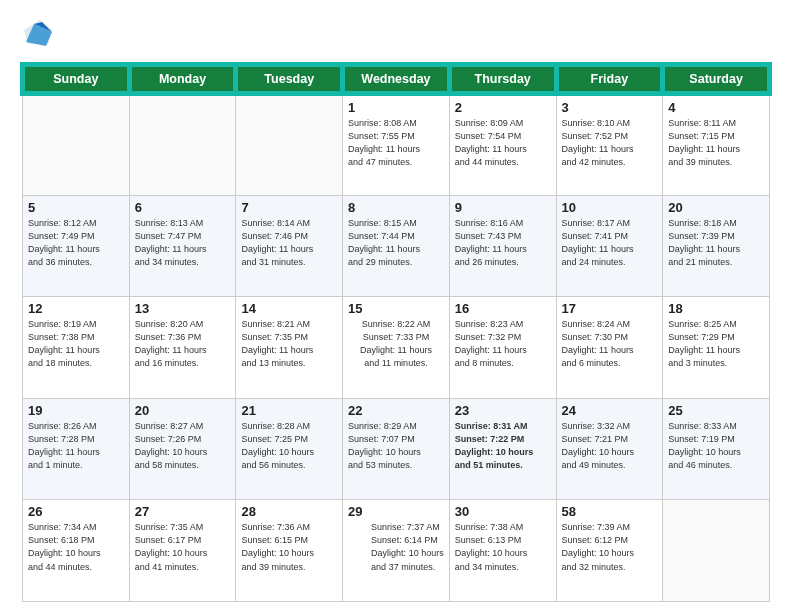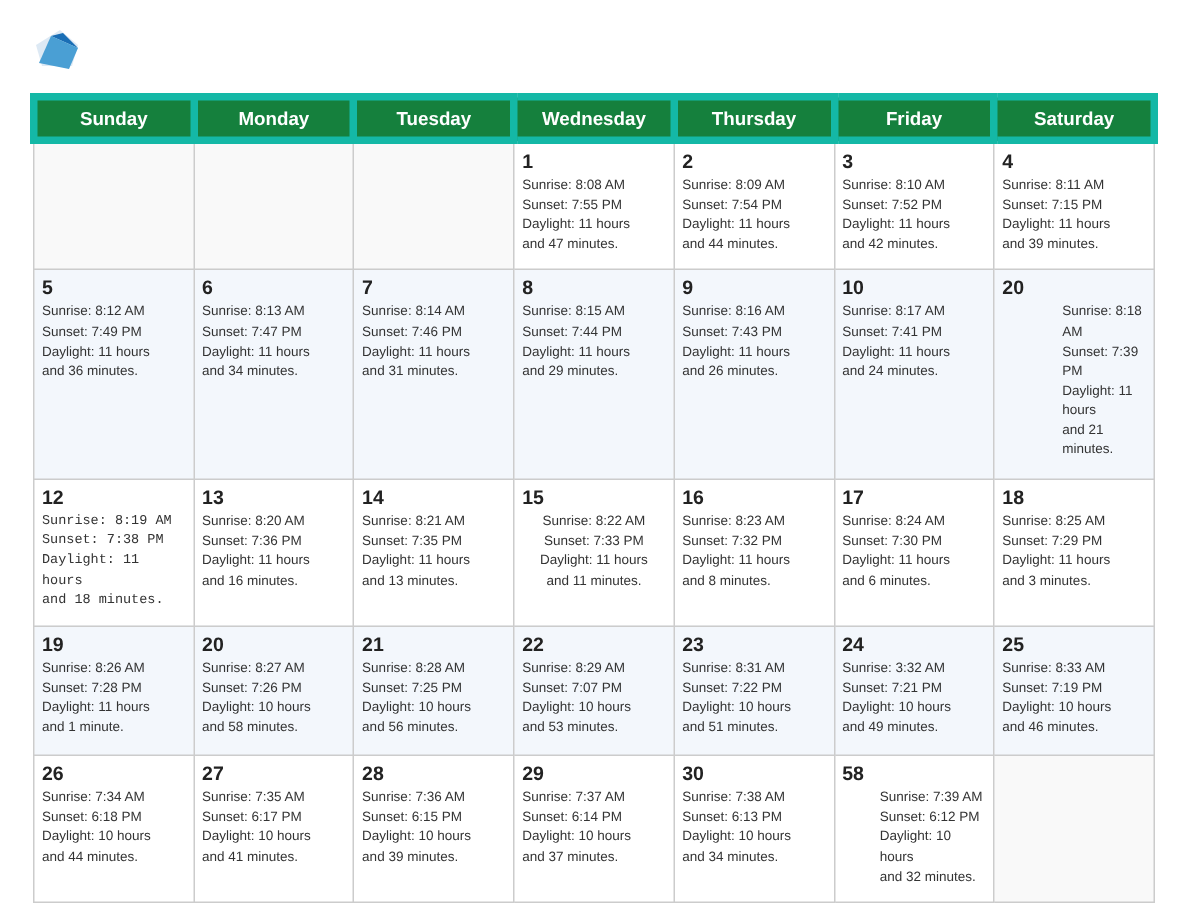--- a/index.html
+++ b/index.html
@@ -203,30 +203,30 @@
           </td>
           <td>
             <div class="day-number">10</div>
             <div class="day-info" style="white-space: pre-line;">Sunrise: 8:17 AM
 Sunset: 7:41 PM
 Daylight: 11 hours
 and 24 minutes.</div>
           </td>
           <td>
             <div class="day-number">20</div>
-            <div class="day-info" style="white-space: pre-line; margin-left: 40px;">Sunrise: 8:18 AM
+            <div class="day-info" style="white-space: pre-line;">Sunrise: 8:18 AM
 Sunset: 7:39 PM
 Daylight: 11 hours
 and 21 minutes.</div>
           </td>
         </tr>
         <tr>
           <td>
             <div class="day-number">12</div>
-            <div class="day-info" style="white-space: pre-line; font-family: Liberation Mono, monospace;">Sunrise: 8:19 AM
+            <div class="day-info" style="white-space: pre-line;">Sunrise: 8:19 AM
 Sunset: 7:38 PM
 Daylight: 11 hours
 and 18 minutes.</div>
           </td>
           <td>
             <div class="day-number">13</div>
             <div class="day-info" style="white-space: pre-line;">Sunrise: 8:20 AM
 Sunset: 7:36 PM
 Daylight: 11 hours
 and 16 minutes.</div>
@@ -291,21 +291,21 @@
           </td>
           <td>
             <div class="day-number">22</div>
             <div class="day-info" style="white-space: pre-line;">Sunrise: 8:29 AM
 Sunset: 7:07 PM
 Daylight: 10 hours
 and 53 minutes.</div>
           </td>
           <td>
             <div class="day-number">23</div>
-            <div class="day-info" style="white-space: pre-line;">Sunrise: 8:31 AM
+            <div class="day-info" style="white-space: pre-line; font-weight: bold;">Sunrise: 8:31 AM
 Sunset: 7:22 PM
 Daylight: 10 hours
 and 51 minutes.</div>
           </td>
           <td>
             <div class="day-number">24</div>
             <div class="day-info" style="white-space: pre-line;">Sunrise: 3:32 AM
 Sunset: 7:21 PM
 Daylight: 10 hours
 and 49 minutes.</div>
@@ -335,35 +335,35 @@
           </td>
           <td>
             <div class="day-number">28</div>
             <div class="day-info" style="white-space: pre-line;">Sunrise: 7:36 AM
 Sunset: 6:15 PM
 Daylight: 10 hours
 and 39 minutes.</div>
           </td>
           <td>
             <div class="day-number">29</div>
-            <div class="day-info" style="white-space: pre-line;">Sunrise: 7:37 AM
+            <div class="day-info" style="white-space: pre-line; margin-left: 23px;">Sunrise: 7:37 AM
 Sunset: 6:14 PM
 Daylight: 10 hours
 and 37 minutes.</div>
           </td>
           <td>
             <div class="day-number">30</div>
             <div class="day-info" style="white-space: pre-line;">Sunrise: 7:38 AM
 Sunset: 6:13 PM
 Daylight: 10 hours
 and 34 minutes.</div>
           </td>
           <td>
             <div class="day-number">58</div>
-            <div class="day-info" style="white-space: pre-line; margin-left: 25px;">Sunrise: 7:39 AM
+            <div class="day-info" style="white-space: pre-line;">Sunrise: 7:39 AM
 Sunset: 6:12 PM
 Daylight: 10 hours
 and 32 minutes.</div>
           </td>
           <td class="empty"></td>
         </tr>
       </tbody>
   </table>
 </div>
 

